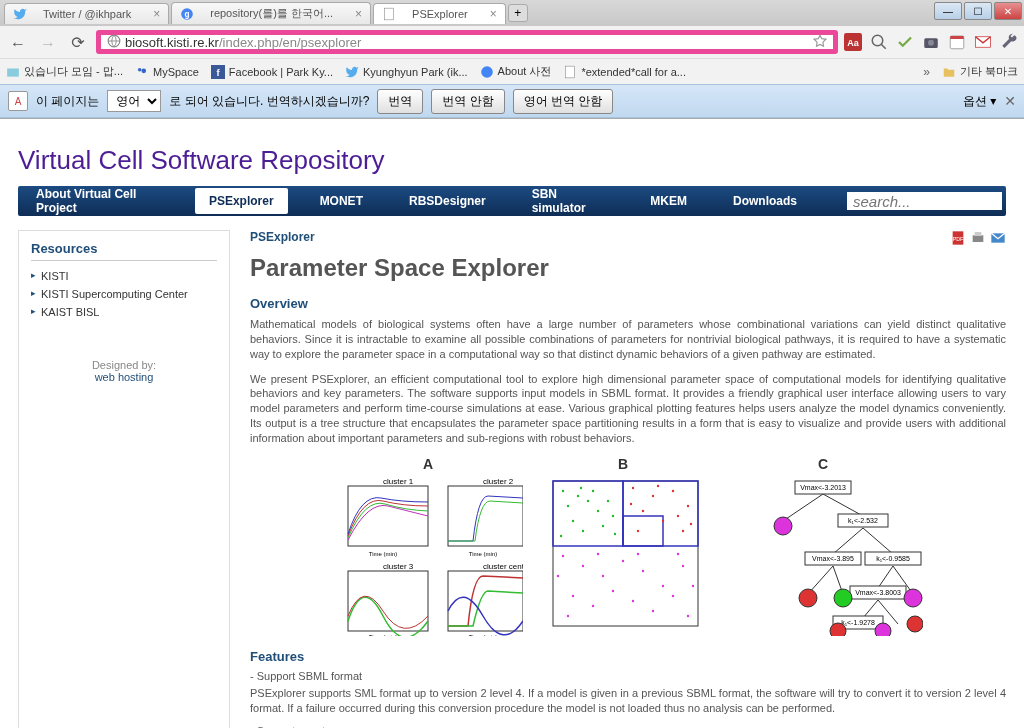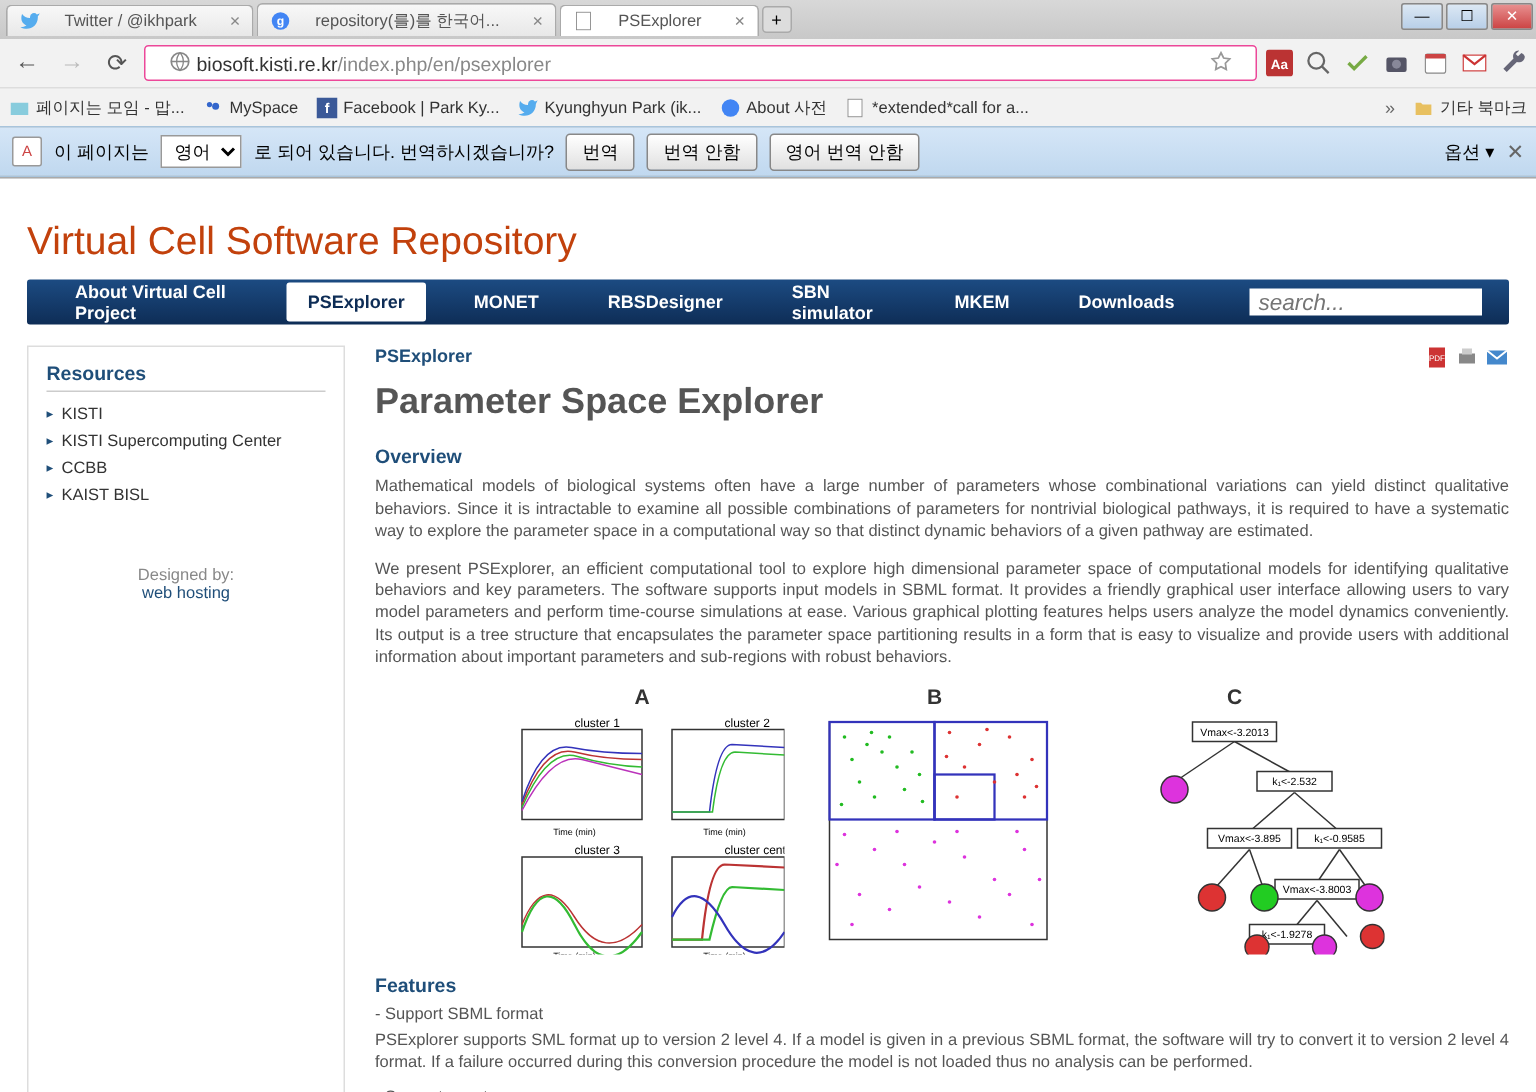--- a/index.html
+++ b/index.html
@@ -15,42 +15,42 @@
 .new-tab { width: 20px; height: 18px; background: #ddd; border: 1px solid #aaa; border-radius: 3px; display: flex; align-items: center; justify-content: center; font-size: 12px; cursor: pointer; }
 
 .window-controls { position: absolute; right: 2px; top: 2px; display: flex; gap: 2px; }
 .win-btn { width: 28px; height: 18px; border: 1px solid #888; border-radius: 2px; display: flex; align-items: center; justify-content: center; font-size: 10px; font-family: sans-serif; }
 .win-min { background: linear-gradient(#dce8f4, #b8cfe8); }
 .win-max { background: linear-gradient(#dce8f4, #b8cfe8); }
 .win-close { background: linear-gradient(#e89090, #cc4444); color: #fff; }
 
 .nav-row { display: flex; align-items: center; height: 32px; padding: 0 6px; background: #f2f2f2; gap: 6px; }
 .nav-btn { width: 24px; height: 24px; display: flex; align-items: center; justify-content: center; cursor: pointer; color: #555; font-size: 16px; }
-.url-bar { flex: 1; display: flex; align-items: center; border: 1px solid #ec4899; border-radius: 3px; background: #fff; height: 24px; padding: 0 16px; gap: 4px; }
+.url-bar { flex: 1; display: flex; align-items: center; border: 5px solid #ec4899; border-radius: 3px; background: #fff; height: 24px; padding: 0 6px; gap: 4px; }
 .url-text { flex: 1; color: #888; font-size: 13px; }
 .url-text .host { color: #333; }
 .ext-icons { display: flex; align-items: center; gap: 8px; }
 .ext-icon { width: 18px; height: 18px; }
 
 .bookmarks-row { display: flex; align-items: center; height: 26px; padding: 0 6px; gap: 12px; background: #f2f2f2; border-top: 1px solid #ddd; }
 .bm-item { display: flex; align-items: center; gap: 4px; font-size: 11px; color: #333; cursor: pointer; }
 .bm-icon { width: 14px; height: 14px; }
 
 .translate-bar { display: flex; align-items: center; height: 34px; padding: 0 8px; gap: 8px; background: linear-gradient(#d5e6f7, #c0d8ef); border-top: 1px solid #a8c4dc; border-bottom: 1px solid #a8c4dc; font-size: 12px; }
 .trans-icon { width: 20px; height: 20px; background: #fff; border: 1px solid #999; border-radius: 2px; display: flex; align-items: center; justify-content: center; font-size: 10px; color: #c44; }
 .trans-select { border: 1px solid #999; background: #fff; padding: 2px 4px; font-size: 12px; }
 .trans-btn { border: 1px solid #888; background: linear-gradient(#fff, #e0e0e0); padding: 3px 10px; border-radius: 3px; font-size: 12px; cursor: pointer; }
 .trans-spacer { flex: 1; }
 .trans-close { color: #666; font-size: 14px; cursor: pointer; }
 
 
 .page { background: #fff; padding: 12px 18px; height: calc(728px - 118px); overflow-y: auto; }
-.site-title { font-family: Verdana, sans-serif; color: #c2410c; font-size: 26px; font-weight: normal; margin: 14px 0 10px; }
-
-.menubar { background: linear-gradient(#1c4b82, #0e2d56); display: flex; align-items: center; height: 30px; padding: 0 18px; gap: 18px; border-radius: 2px; }
+.site-title { font-family: Verdana, sans-serif; color: #4c1d95; font-size: 26px; font-weight: normal; margin: 14px 0 10px; }
+
+.menubar { background: linear-gradient(#1c4b82, #0e2d56); display: flex; align-items: center; height: 30px; padding: 0 4px; gap: 18px; border-radius: 2px; }
 .menu-item { color: #fff; font-size: 12px; font-weight: bold; padding: 6px 14px; cursor: pointer; }
 .menu-item.active { background: #fff; color: #0e2d56; border-radius: 2px; }
 .menu-spacer { flex: 1; }
 .menu-search { width: 155px; height: 18px; border: none; padding: 2px 6px; font-size: 15px; font-style: italic; color: #888; }
 
 .content-row { display: flex; gap: 20px; margin-top: 14px; }
 .sidebar { width: 212px; border: 1px solid #ddd; padding: 10px 12px; font-size: 11px; }
 .sidebar-title { color: #1f4e79; font-weight: bold; font-size: 13px; border-bottom: 1px solid #ccc; padding-bottom: 4px; margin-bottom: 6px; }
 .sidebar-item { color: #333; padding: 3px 0 3px 10px; cursor: pointer; position: relative; }
 .sidebar-item::before { content: "▸"; position: absolute; left: 0; color: #1f4e79; font-size: 9px; }
@@ -159,21 +159,21 @@
             <path fill="#667" d="M22 6a5 5 0 01-7 5l-9 9-3-3 9-9a5 5 0 015-7l-3 3 2 2 3-3a5 5 0 013 3z"></path>
           </svg></span>
     </div>
   </div>
 
   <div class="bookmarks-row">
     <div class="bm-item">
         <span class="bm-icon"><svg viewBox="0 0 24 24" width="14" height="14">
             <rect x="2" y="6" width="20" height="14" fill="#8cd"></rect>
           </svg></span>
-        <span>페이지는 모임 - 맙...</span>
+        <span>있습니다 모임 - 맙...</span>
       </div>
     <div class="bm-item">
         <span class="bm-icon"><svg viewBox="0 0 24 24" width="14" height="14">
             <circle cx="8" cy="8" r="3" fill="#36c"></circle>
             <circle cx="15" cy="10" r="4" fill="#36c"></circle>
           </svg></span>
         <span>MySpace</span>
       </div>
     <div class="bm-item">
         <span class="bm-icon"><svg viewBox="0 0 24 24" width="14" height="14">
@@ -237,21 +237,20 @@
     <div class="menu-item">Downloads</div>
     <div class="menu-spacer"></div>
     <input class="menu-search" placeholder="search..." style="">
   </div>
 
   <div class="content-row">
     <div class="sidebar">
       <div class="sidebar-title">Resources</div>
       <div class="sidebar-item">KISTI</div>
       <div class="sidebar-item">KISTI Supercomputing Center</div>
-      <div class="sidebar-item">CCBB</div>
       <div class="sidebar-item">KAIST BISL</div>
       <div class="designed">
         <span>Designed by:</span><br>
         <span class="link">web hosting</span>
       </div>
     </div>
 
     <div class="main">
       <div class="action-icons">
         <span class="act-icon"><svg viewBox="0 0 24 24" width="16" height="16">

